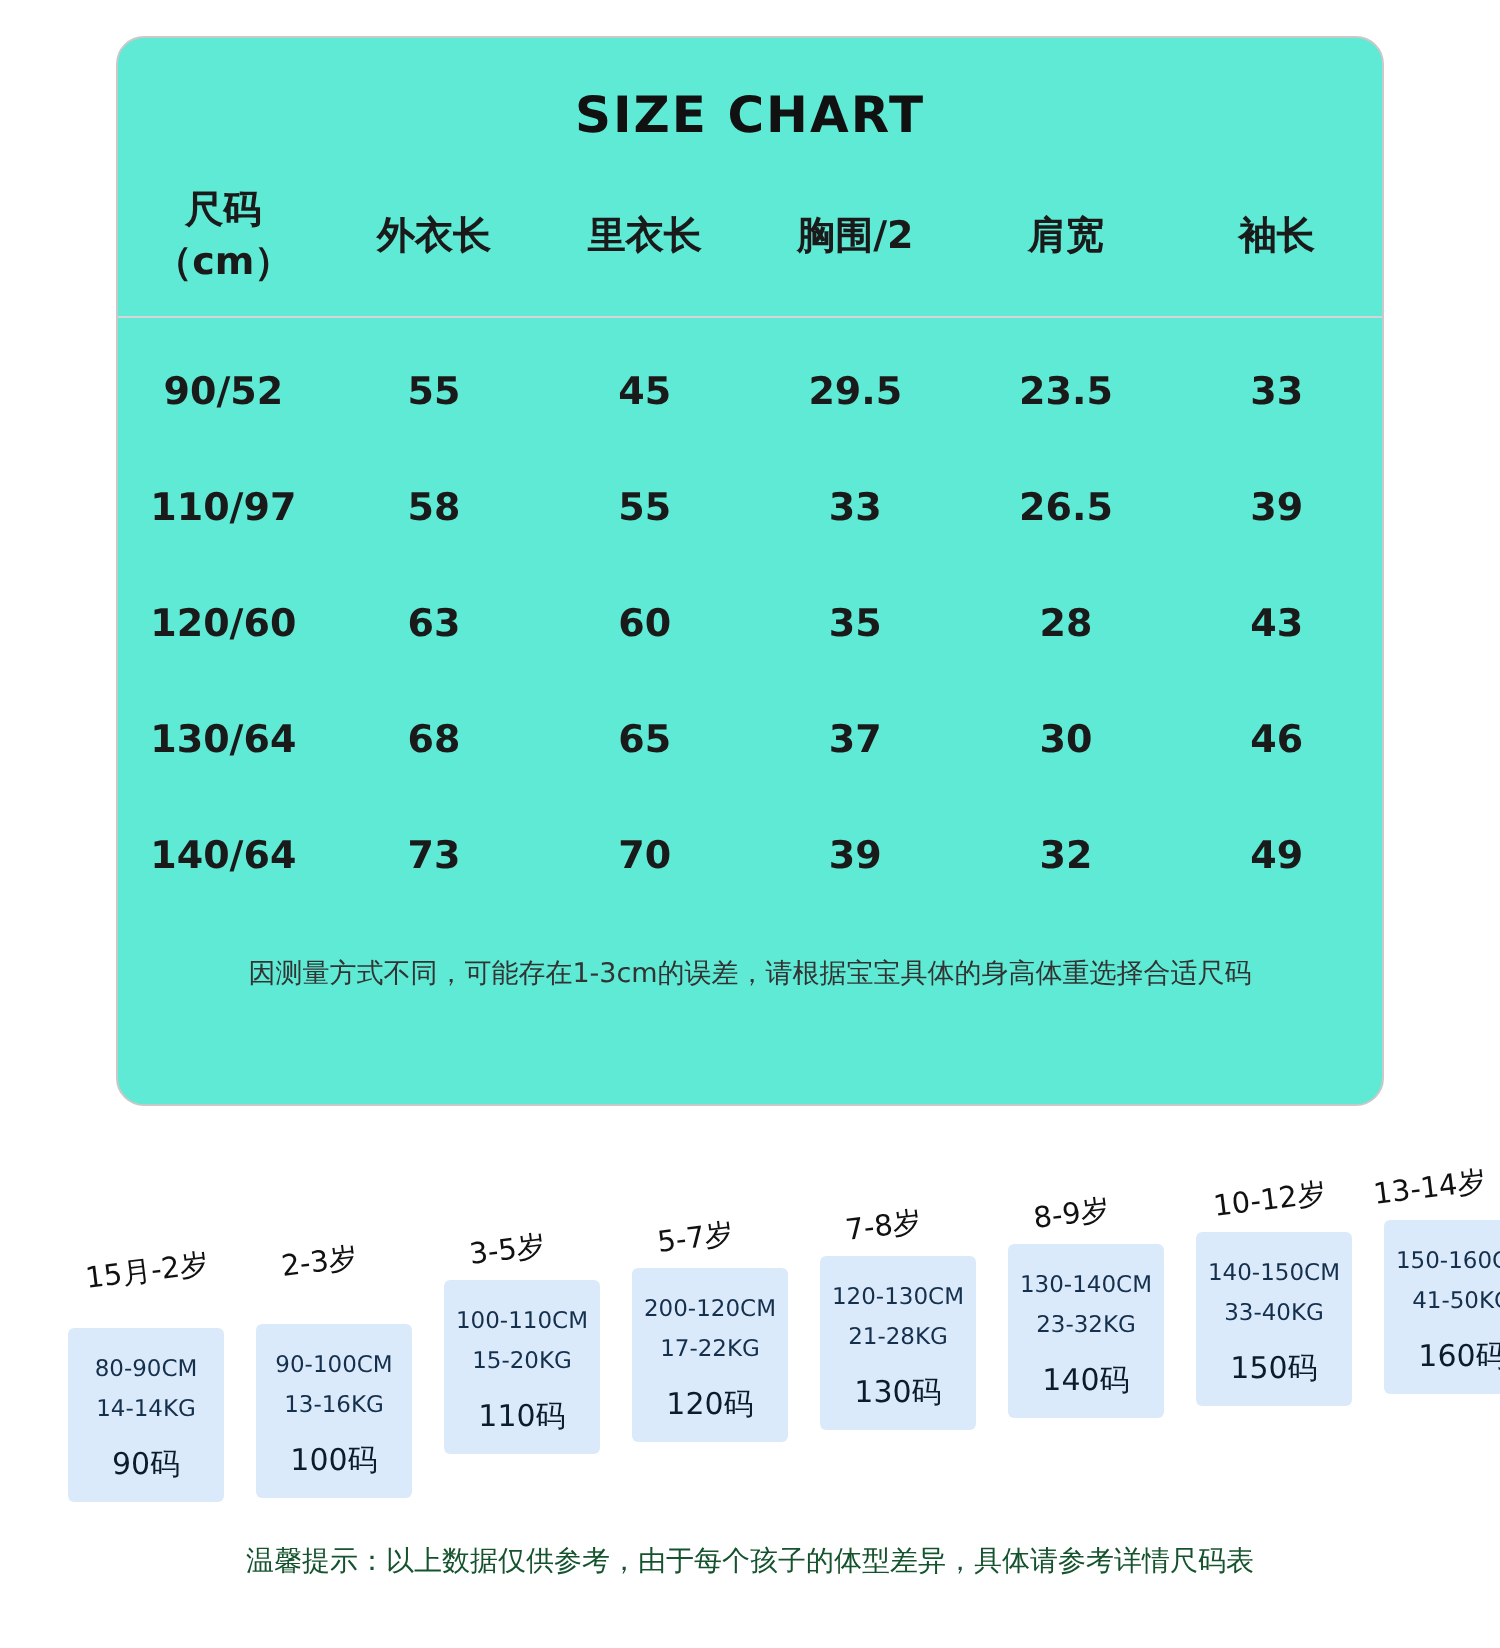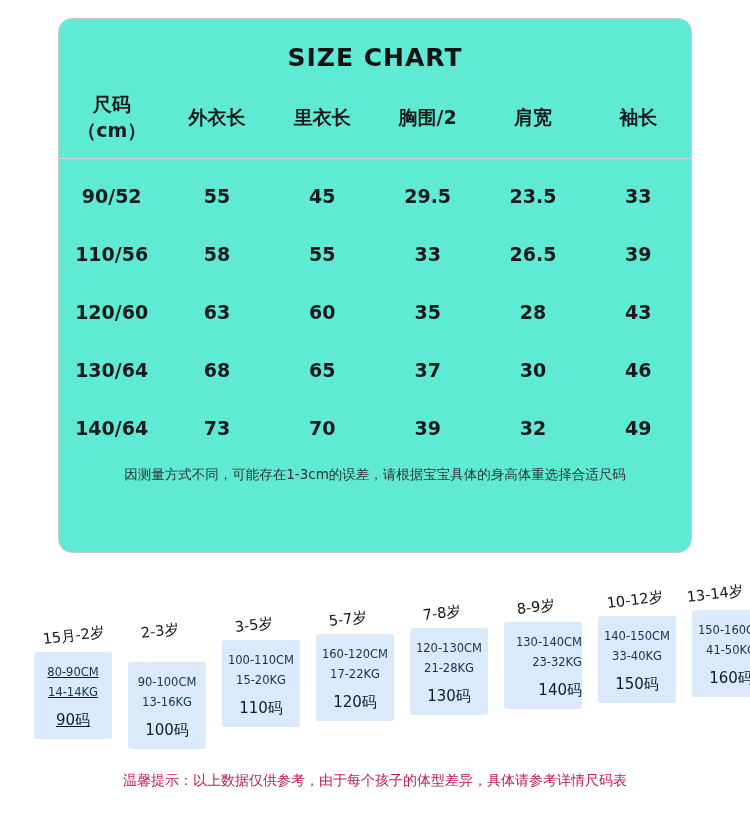--- a/index.html
+++ b/index.html
@@ -63,21 +63,21 @@
     font-family: "DejaVu Sans", "Liberation Sans", sans-serif;
   }
   .chart-table tbody tr:first-child td {
     padding-top: 26px;
   }
 
   .chart-note {
     position: absolute;
     left: 0;
     right: 0;
-    bottom: 68px;
+    bottom: 56px;
     text-align: center;
     font-size: 13.5px;
     color: #333;
     font-family: "DejaVu Sans", "Liberation Sans", sans-serif;
   }
 
   
   .age-row {
     position: absolute;
     left: 22px;
@@ -123,21 +123,21 @@
   }
 
   
   .footer-note {
     position: absolute;
     left: 0;
     right: 0;
     top: 772px;
     text-align: center;
     font-size: 14px;
-    color: #be185d;
+    color: #14532d;
     font-family: "DejaVu Sans", "Liberation Sans", sans-serif;
   }
 </style>
 </head>
 <body>
 
 <div class="chart-card">
   <div class="chart-title">SIZE CHART</div>
 
   <table class="chart-table">
@@ -154,21 +154,21 @@
     <tbody>
       <tr>
         <td>90/52</td>
         <td>55</td>
         <td>45</td>
         <td>29.5</td>
         <td>23.5</td>
         <td>33</td>
       </tr>
       <tr>
-        <td>110/56</td>
+        <td>110/97</td>
         <td>58</td>
         <td>55</td>
         <td>33</td>
         <td>26.5</td>
         <td>39</td>
       </tr>
       <tr>
         <td>120/60</td>
         <td>63</td>
         <td>60</td>
@@ -195,21 +195,21 @@
     </tbody>
   </table>
 
   <div class="chart-note">因测量方式不同，可能存在1-3cm的误差，请根据宝宝具体的身高体重选择合适尺码</div>
 </div>
 
 <div class="age-row">
 
   <div class="age-item" style="left:12px;">
     <div class="age-label" style="left:10px; top:34px;">15月-2岁</div>
-    <div class="age-box" style="top:56px;text-decoration:underline;">
+    <div class="age-box" style="top:68px;">
       <div class="line">80-90CM</div>
       <div class="line">14-14KG</div>
       <div class="size">90码</div>
     </div>
   </div>
 
   <div class="age-item" style="left:106px;">
     <div class="age-label" style="left:14px; top:28px;">2-3岁</div>
     <div class="age-box" style="top:66px;">
       <div class="line">90-100CM</div>
@@ -223,38 +223,38 @@
     <div class="age-box" style="top:44px;">
       <div class="line">100-110CM</div>
       <div class="line">15-20KG</div>
       <div class="size">110码</div>
     </div>
   </div>
 
   <div class="age-item" style="left:294px;">
     <div class="age-label" style="left:14px; top:16px;">5-7岁</div>
     <div class="age-box" style="top:38px;">
-      <div class="line">160-120CM</div>
+      <div class="line">200-120CM</div>
       <div class="line">17-22KG</div>
       <div class="size">120码</div>
     </div>
   </div>
 
   <div class="age-item" style="left:388px;">
     <div class="age-label" style="left:14px; top:10px;">7-8岁</div>
     <div class="age-box" style="top:32px;">
       <div class="line">120-130CM</div>
       <div class="line">21-28KG</div>
       <div class="size">130码</div>
     </div>
   </div>
 
   <div class="age-item" style="left:482px;">
     <div class="age-label" style="left:14px; top:4px;">8-9岁</div>
-    <div class="age-box" style="top:26px;text-align:right;">
+    <div class="age-box" style="top:26px;">
       <div class="line">130-140CM</div>
       <div class="line">23-32KG</div>
       <div class="size">140码</div>
     </div>
   </div>
 
   <div class="age-item" style="left:576px;">
     <div class="age-label" style="left:10px; top:-2px;">10-12岁</div>
     <div class="age-box" style="top:20px;">
       <div class="line">140-150CM</div>

